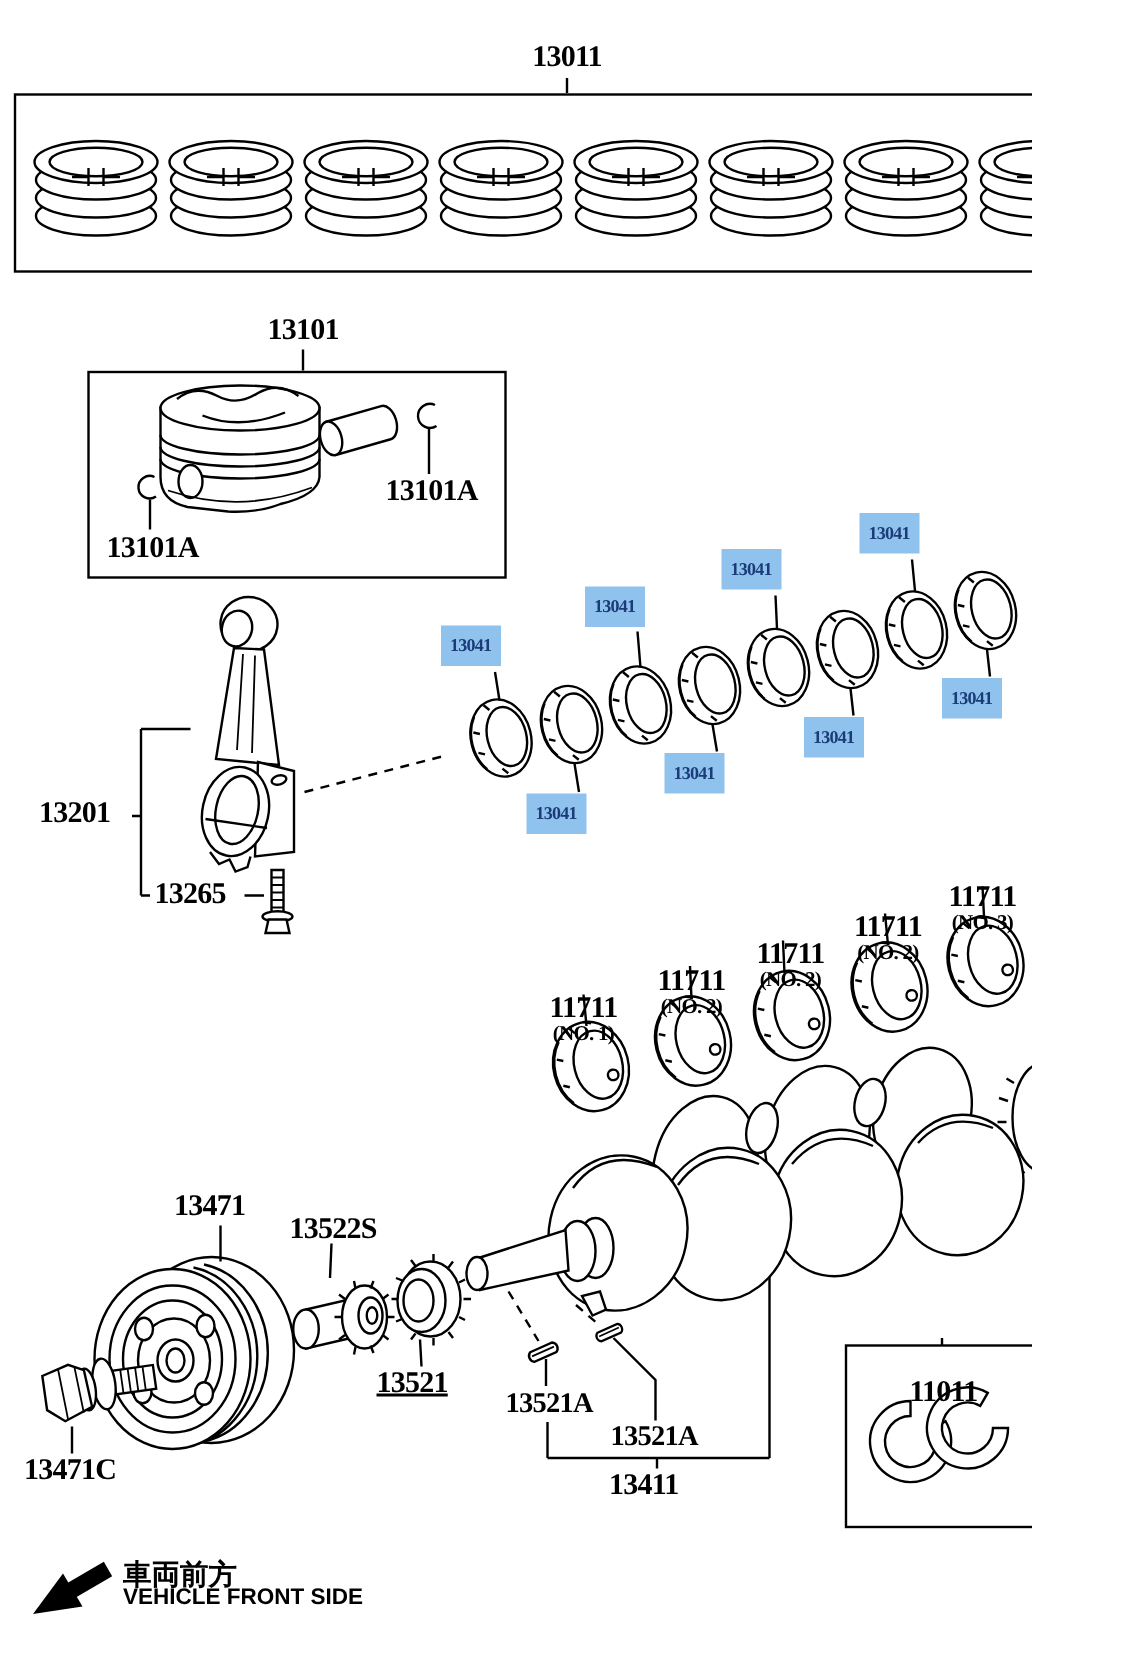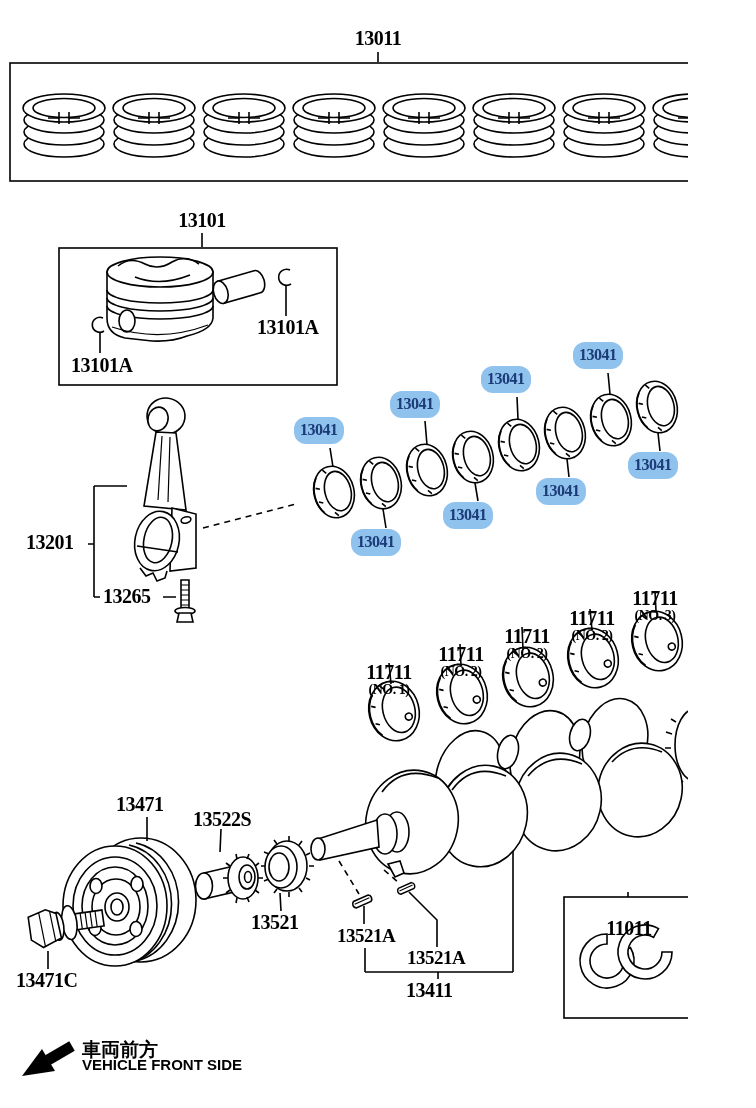--- a/index.html
+++ b/index.html
@@ -5,22 +5,22 @@
   html,body{margin:0;padding:0;background:#fff;}
   #stage{position:relative;width:688px;height:1108px;background:#fff;overflow:hidden;
          font-family:"Liberation Serif",serif;}
   svg{position:absolute;left:0;top:0;}
   svg .f{fill:#fff;stroke:#000;stroke-width:1.6px;}
   svg .nf{fill:none;stroke:#000;stroke-width:1.6px;}
   svg .thin{fill:none;stroke:#000;stroke-width:1.2px;}
   .plabel{position:absolute;font-weight:bold;font-size:20px;color:#000;white-space:nowrap;
           letter-spacing:-0.5px;line-height:22px;}
   .plabel.ctr{text-align:center;}
-  .hl{position:absolute;font-weight:bold;font-size:16px;white-space:nowrap;line-height:24px;
-      letter-spacing:-0.5px;padding:1px 6px 2px 6px;border-radius:12px;}
+  .hl{position:absolute;font-weight:bold;font-size:12px;white-space:nowrap;line-height:24px;
+      letter-spacing:-0.5px;padding:1px 6px 2px 6px;}
   .mb{position:absolute;width:66px;text-align:center;font-weight:bold;color:#000;margin-top:40px;}
   .mb .num{display:block;font-size:20px;line-height:20px;letter-spacing:-0.5px;}
   .mb .no{display:block;font-size:14px;line-height:15px;letter-spacing:-0.5px;}
   .legend{position:absolute;font-family:"Liberation Sans",sans-serif;font-weight:bold;
           font-size:15px;color:#000;white-space:nowrap;}
   .code{position:absolute;font-weight:bold;font-size:15px;color:#000;letter-spacing:-0.5px;}
 </style>
 </head>
 <body>
 
@@ -248,21 +248,21 @@
     <span class="num">11711</span>
     <span class="no">(NO. 2)</span>
   </div>
   <div class="mb" style="left:622px;top:548px;">
     <span class="num">11711</span>
     <span class="no">(NO. 3)</span>
   </div>
 
   <div class="plabel" style="left:116px;top:793px;">13471</div>
   <div class="plabel" style="left:193px;top:808px;">13522S</div>
-  <div class="plabel" style="left:251px;top:911px;">13521</div>
+  <div class="plabel" style="left:251px;top:911px;text-decoration:underline;">13521</div>
   <div class="plabel" style="left:16px;top:969px;">13471C</div>
   <div class="plabel" style="left:337px;top:925px;font-size:19px;">13521A</div>
   <div class="plabel" style="left:407px;top:947px;font-size:19px;">13521A</div>
   <div class="plabel" style="left:406px;top:979px;">13411</div>
   <div class="plabel ctr" style="left:597px;top:917px;width:64px;">11011</div>
 
   <div class="legend" style="left:82px;top:1037px;font-size:19px;text-align:center;">車両前方</div>
   <div class="legend" style="left:82px;top:1056px;">VEHICLE FRONT SIDE</div>
   <div class="code" style="left:680px;top:1078px;margin-left:42px;">131154F</div>
 </div>

